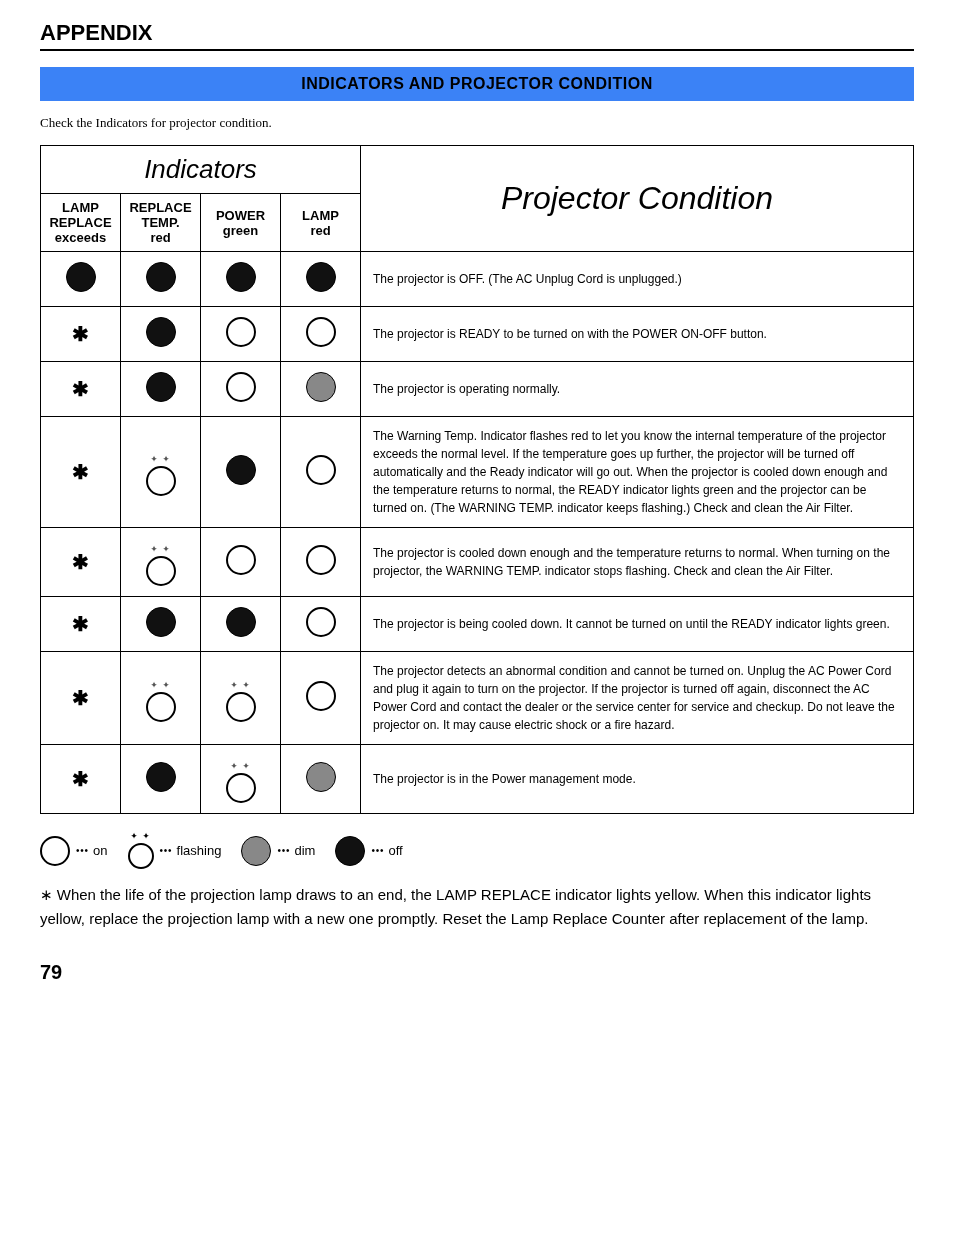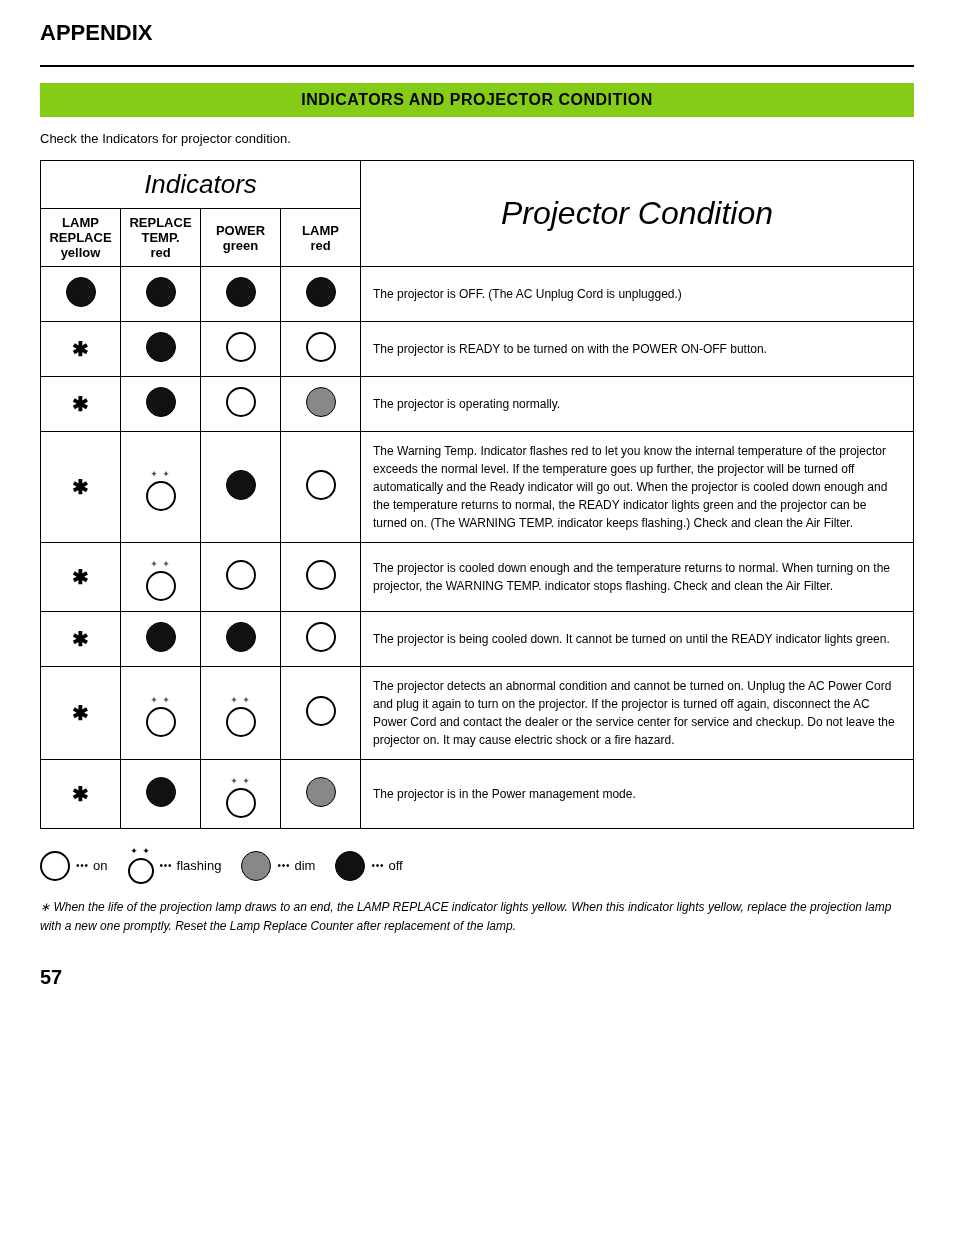--- a/index.html
+++ b/index.html
@@ -9,37 +9,38 @@
       color: #000;
       width: 954px;
       min-height: 1235px;
       padding: 20px 40px 40px 40px;
     }
 
     .appendix-title {
       font-size: 22px;
       font-weight: bold;
       border-bottom: 2px solid #000;
-      padding-bottom: 19px;
+      padding-bottom: 3px;
       margin-bottom: 16px;
     }
 
     .section-header {
-      background: #84cc16;
+      background: #3b82f6;
       text-align: center;
       font-size: 16px;
       font-weight: bold;
       padding: 8px 0;
       margin-bottom: 14px;
       letter-spacing: 0.5px;
     }
 
     .intro-text {
       font-size: 13px;
       margin-bottom: 14px;
+      font-family: Liberation Serif, serif;
     }
 
     .main-table {
       width: 100%;
       border-collapse: collapse;
       border: 1.5px solid #000;
       margin-bottom: 18px;
     }
 
     .main-table td, .main-table th {
@@ -135,24 +136,23 @@
       align-items: center;
       gap: 6px;
     }
 
     .legend-dots {
       font-size: 10px;
       letter-spacing: -1px;
     }
 
     .footnote {
-      font-size: 12px;
+      font-size: 15px;
       line-height: 1.6;
       margin-top: 6px;
-      font-style: italic;
     }
 
     .page-number {
       font-size: 20px;
       font-weight: bold;
       margin-top: 30px;
     }
 
     
     .flash-wrapper {
@@ -180,21 +180,21 @@
 <table class="main-table">
   <thead>
     <tr>
       <td colspan="4" class="indicators-header">Indicators</td>
       <td rowspan="2" class="projector-condition-header">Projector Condition</td>
     </tr>
     <tr>
       <th class="col-header">
         <span>LAMP</span><br>
         <span>REPLACE</span><br>
-        <span>yellow</span>
+        <span>exceeds</span>
       </th>
       <th class="col-header">
         <span>REPLACE</span><br>
         <span>TEMP.</span><br>
         <span>red</span>
       </th>
       <th class="col-header">
         <span>POWER</span><br>
         <span>green</span>
       </th>
@@ -300,13 +300,13 @@
   </div>
   <div class="legend-item">
     <span class="circle-off"></span>
     <span class="legend-dots">• • •</span>
     <span>off</span>
   </div>
 </div>
 
 <div class="footnote">∗ When the life of the projection lamp draws to an end, the LAMP REPLACE indicator lights yellow.  When this indicator lights yellow, replace the projection lamp with a new one promptly.  Reset the Lamp Replace Counter after replacement of the lamp.</div>
 
-<div class="page-number">57</div>
+<div class="page-number">79</div>
 
 </body></html>

